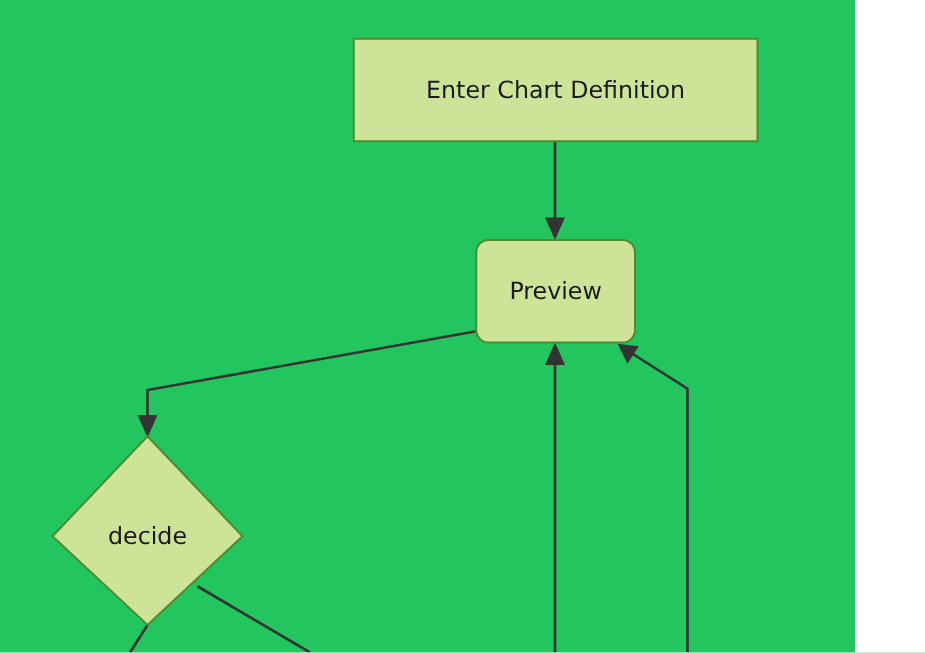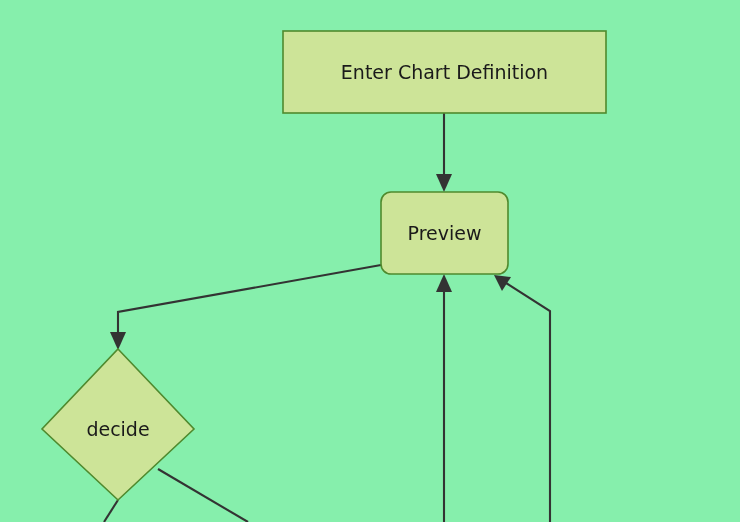--- a/index.html
+++ b/index.html
@@ -6,23 +6,23 @@
   html, body {
     margin: 0;
     padding: 0;
     background: #ffffff;
   }
   body {
     font-family: "DejaVu Sans", "Liberation Sans", sans-serif;
   }
   #diagram-root {
     position: relative;
-    width: 740px;
+    width: 684px;
     height: 522px;
-    background: #86efac;
+    background: #22c55e;
     overflow: hidden;
   }
   #flow-svg {
     position: absolute;
     left: 0;
     top: 0;
     width: 740px;
     height: 522px;
     display: block;
   }

